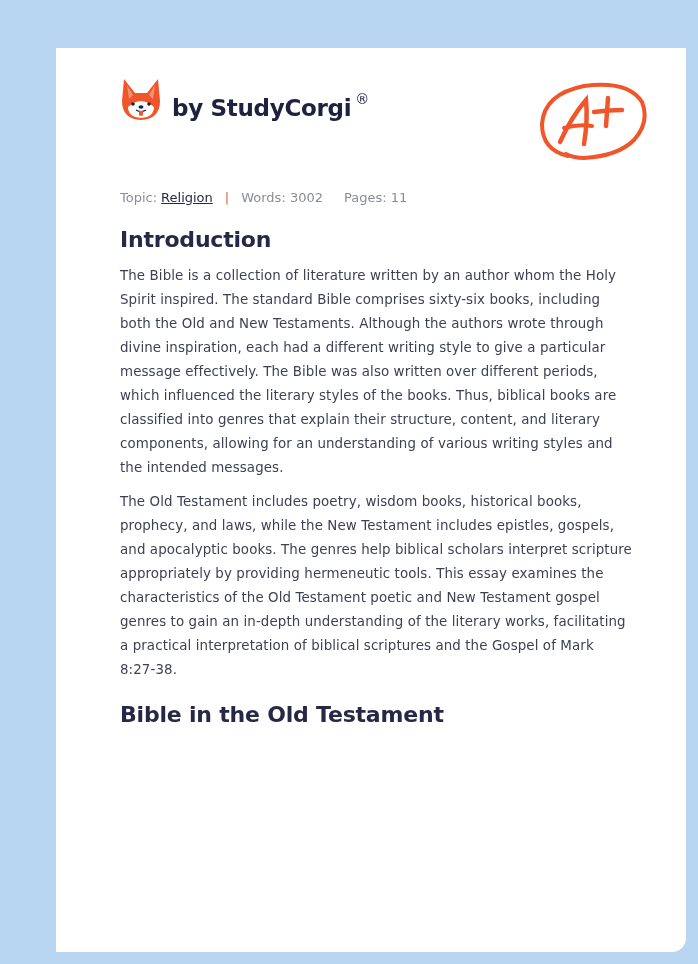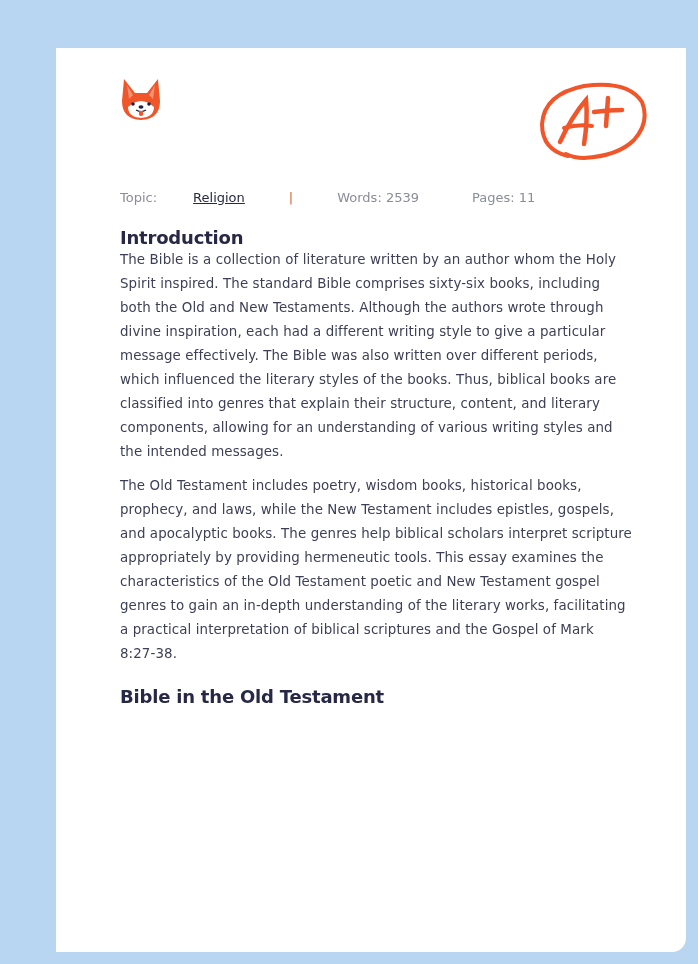--- a/index.html
+++ b/index.html
@@ -83,52 +83,51 @@
     margin: 0;
     letter-spacing: -0.4px;
   }
   .meta {
     margin-top: 14px;
     font-size: 13px;
     color: #8a8d99;
     display: flex;
     align-items: center;
     font-family: "DejaVu Sans", sans-serif;
-    gap: 32px;
   }
   .meta .topic-value {
     color: #262845;
     margin-left: 4px;
     text-decoration: underline;
   }
   .meta .sep {
     color: #d9632f;
     margin: 0 12px;
   }
   .meta .pages {
     margin-left: 21px;
   }
   h2 {
     font-family: "DejaVu Sans", sans-serif;
     font-weight: bold;
-    font-size: 18px;
+    font-size: 22px;
     color: #262845;
     margin: 0;
     letter-spacing: -0.2px;
   }
   p {
     font-family: "DejaVu Sans", sans-serif;
     font-size: 13.4px;
     line-height: 24px;
     color: #3d3f55;
     margin: 0;
     letter-spacing: 0.1px;
   }
   .sec-intro { margin-top: 22px; }
-  .p1 { }
+  .p1 { margin-top: 12px; }
   .p2 { margin-top: 10px; }
   .sec-poetry { margin-top: 20px; }
   .p3 { margin-top: 14px; }
 </style>
 </head>
 <body>
 
 <div class="card">
   <div class="header">
     <div class="logo">
@@ -136,37 +135,40 @@
         <path d="M4 2 L15 16 L27 16 L38 2 L40 24 Q40 42 21 43 Q2 42 2 24 Z" fill="#f0562a"></path>
         <path d="M7 8 L13 18 L9 22 Z" fill="#ffffff" opacity="0.35"></path>
         <path d="M35 8 L29 18 L33 22 Z" fill="#ffffff" opacity="0.35"></path>
         <path d="M8 30 Q21 18 34 30 Q34 40 21 41 Q8 40 8 30 Z" fill="#ffffff"></path>
         <circle cx="13" cy="27" r="1.8" fill="#20213f"></circle>
         <circle cx="29" cy="27" r="1.8" fill="#20213f"></circle>
         <ellipse cx="21" cy="30" rx="2.5" ry="1.8" fill="#20213f"></ellipse>
         <path d="M16 33 Q21 36 26 33" stroke="#20213f" stroke-width="1.2" fill="none"></path>
         <path d="M19 34 L23 34 L23 38 Q21 40 19 38 Z" fill="#f0562a"></path>
       </svg>
+      <span class="brand">
+        <span>by StudyCorgi</span><span class="reg">®</span>
+      </span>
     </div>
     <svg class="grade" viewBox="0 0 112 84">
       <path d="M30 76 Q4 70 4 44 Q6 14 46 6 Q90 0 104 22 Q112 42 96 60 Q80 76 46 78 Q36 78 28 74" stroke="#f0562a" stroke-width="4" fill="none" stroke-linecap="round"></path>
       <path d="M22 62 Q34 36 48 20 Q50 40 46 64" stroke="#f0562a" stroke-width="4.5" fill="none" stroke-linecap="round"></path>
       <path d="M26 48 Q40 44 54 46" stroke="#f0562a" stroke-width="4" fill="none" stroke-linecap="round"></path>
       <path d="M70 18 L68 46" stroke="#f0562a" stroke-width="4.5" fill="none" stroke-linecap="round"></path>
       <path d="M56 32 Q70 30 84 30" stroke="#f0562a" stroke-width="4.5" fill="none" stroke-linecap="round"></path>
     </svg>
   </div>
 
   <div class="content">
 
     <div class="meta">
       <span>Topic:</span>
       <span class="topic-value">Religion</span>
       <span class="sep">|</span>
-      <span>Words: 2539</span>
+      <span>Words: 3002</span>
       <span class="pages">Pages: 11</span>
     </div>
 
     <h2 class="sec-intro">Introduction</h2>
     <p class="p1">The Bible is a collection of literature written by an author whom the Holy Spirit inspired. The standard Bible comprises sixty-six books, including both the Old and New Testaments. Although the authors wrote through divine inspiration, each had a different writing style to give a particular message effectively. The Bible was also written over different periods, which influenced the literary styles of the books. Thus, biblical books are classified into genres that explain their structure, content, and literary components, allowing for an understanding of various writing styles and the intended messages.</p>
     <p class="p2">The Old Testament includes poetry, wisdom books, historical books, prophecy, and laws, while the New Testament includes epistles, gospels, and apocalyptic books. The genres help biblical scholars interpret scripture appropriately by providing hermeneutic tools. This essay examines the characteristics of the Old Testament poetic and New Testament gospel genres to gain an in-depth understanding of the literary works, facilitating a practical interpretation of biblical scriptures and the Gospel of Mark 8:27-38.</p>
 
     <h2 class="sec-poetry">Bible in the Old Testament</h2>
   </div>
 </div>

